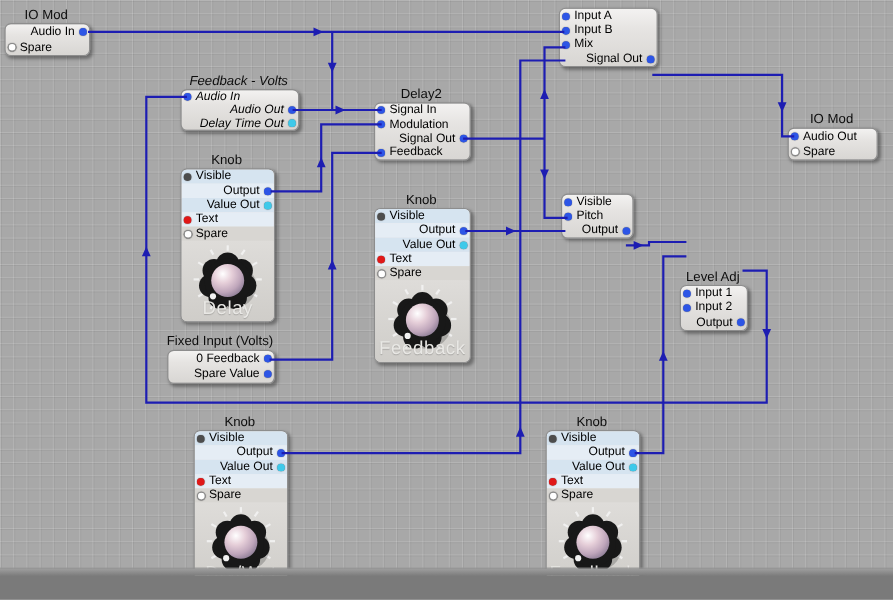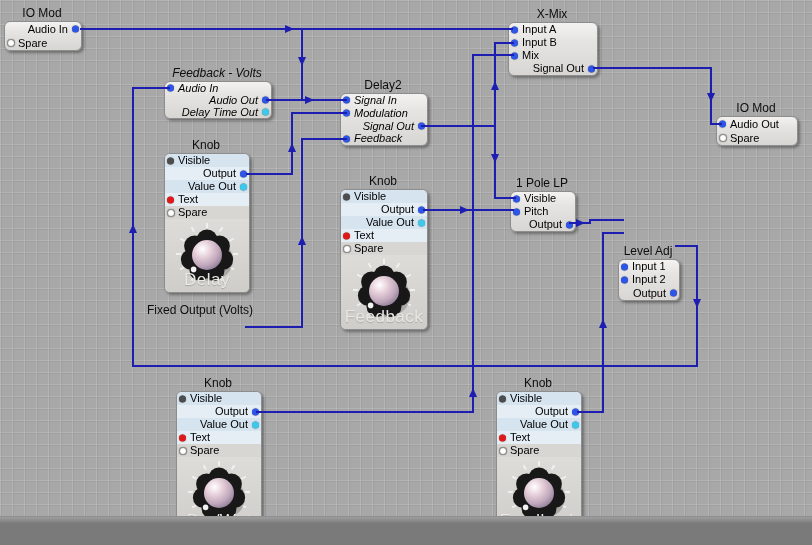--- a/index.html
+++ b/index.html
@@ -14,21 +14,21 @@
     background-size:12px 12px,12px 12px,12px 12px,12px 12px;
     background-position:0 0,0 0,1px 1px,1px 1px;}
   .module{position:absolute;}
   .mtitle{height:15px;line-height:15px;text-align:center;font-size:12px;color:#0d0d0d;white-space:nowrap;}
   .mbox{position:relative;margin:0 30px;border:1px solid #8d8d8d;border-radius:6px;
     background:linear-gradient(180deg,#f3f2f1 0%,#e6e4e2 35%,#d8d6d3 100%);
     box-shadow:2px 2px 3px rgba(0,0,0,.35);overflow:hidden;}
   .pin{position:relative;height:13px;line-height:13px;font-size:11px;color:#000;white-space:nowrap;}
   .rh14 .pin{height:14px;line-height:14px;}
   .rh12 .pin{height:12px;line-height:12px;}
-  .rh128 .pin{height:12.8px;line-height:12.8px;font-style:italic;}
+  .rh128 .pin{height:12.8px;line-height:12.8px;}
   .rh133 .pin{height:13.3px;line-height:13.3px;}
   .pin .lbl{display:block;}
   .pin.L .lbl{padding-left:13px;text-align:left;}
   .pin.R .lbl{padding-right:13px;text-align:right;}
   .dot{position:absolute;width:7px;height:7px;border-radius:50%;top:50%;transform:translateY(-50%);box-shadow:0 0 1px rgba(0,0,0,.6);}
   .pin.L .dot{left:2px;}
   .pin.R .dot{right:2px;}
   .dot.blue{background:var(--pin_blue,#2d55e6);}
   .dot.cyan{background:var(--pin_cyan,#3ec9ea);}
   .dot.red{background:var(--pin_red,#e01818);}
@@ -112,21 +112,20 @@
           <span class="dot blue"></span>
         </div>
       <div class="pin L">
           <span class="dot blue"></span>
           <span class="lbl">Feedback</span>
         </div>
     </div>
   </div>
 
   <div class="module" style="left:478px;top:7px;width:148px;">
-    <div class="mtitle">X-Mix</div>
     <div class="mbox" style="width:88px;height:52px;">
       <div class="pin L">
           <span class="dot blue"></span>
           <span class="lbl">Input A</span>
         </div>
       <div class="pin L">
           <span class="dot blue"></span>
           <span class="lbl">Input B</span>
         </div>
       <div class="pin L">
@@ -262,21 +261,20 @@
           </g>
           <circle cx="33" cy="34" r="15" fill="url(#kgrad)"></circle>
           <circle cx="19.6" cy="48.4" r="2.8" fill="#f2f2f2"></circle>
         </svg>
         <div class="klabel">Feedback</div>
       </div>
     </div>
   </div>
 
   <div class="module" style="left:480px;top:176px;width:124px;">
-    <div class="mtitle">1 Pole LP</div>
     <div class="mbox" style="width:64px;height:39px;">
       <div class="pin L">
           <span class="dot blue"></span>
           <span class="lbl">Visible</span>
         </div>
       <div class="pin L">
           <span class="dot blue"></span>
           <span class="lbl">Pitch</span>
         </div>
       <div class="pin R">
@@ -298,21 +296,31 @@
           <span class="lbl">Input 2</span>
         </div>
       <div class="pin R">
           <span class="lbl">Output</span>
           <span class="dot blue"></span>
         </div>
     </div>
   </div>
 
   <div class="module" style="left:122px;top:303px;width:156px;">
-    <div class="mtitle">Fixed Output (Volts)</div>
+    <div class="mtitle">Fixed Input (Volts)</div>
+    <div class="mbox rh14" style="width:96px;height:29px;">
+      <div class="pin R">
+          <span class="lbl">0 Feedback</span>
+          <span class="dot blue"></span>
+        </div>
+      <div class="pin R">
+          <span class="lbl">Spare Value</span>
+          <span class="dot blue"></span>
+        </div>
+    </div>
   </div>
 
   <div class="module" style="left:146px;top:376px;width:144px;">
     <div class="mtitle">Knob</div>
     <div class="mbox kbox" style="width:84px;height:141px;">
       <div class="pin L krow-a">
           <span class="dot dark"></span>
           <span class="lbl">Visible</span>
         </div>
       <div class="pin R krow-b">

